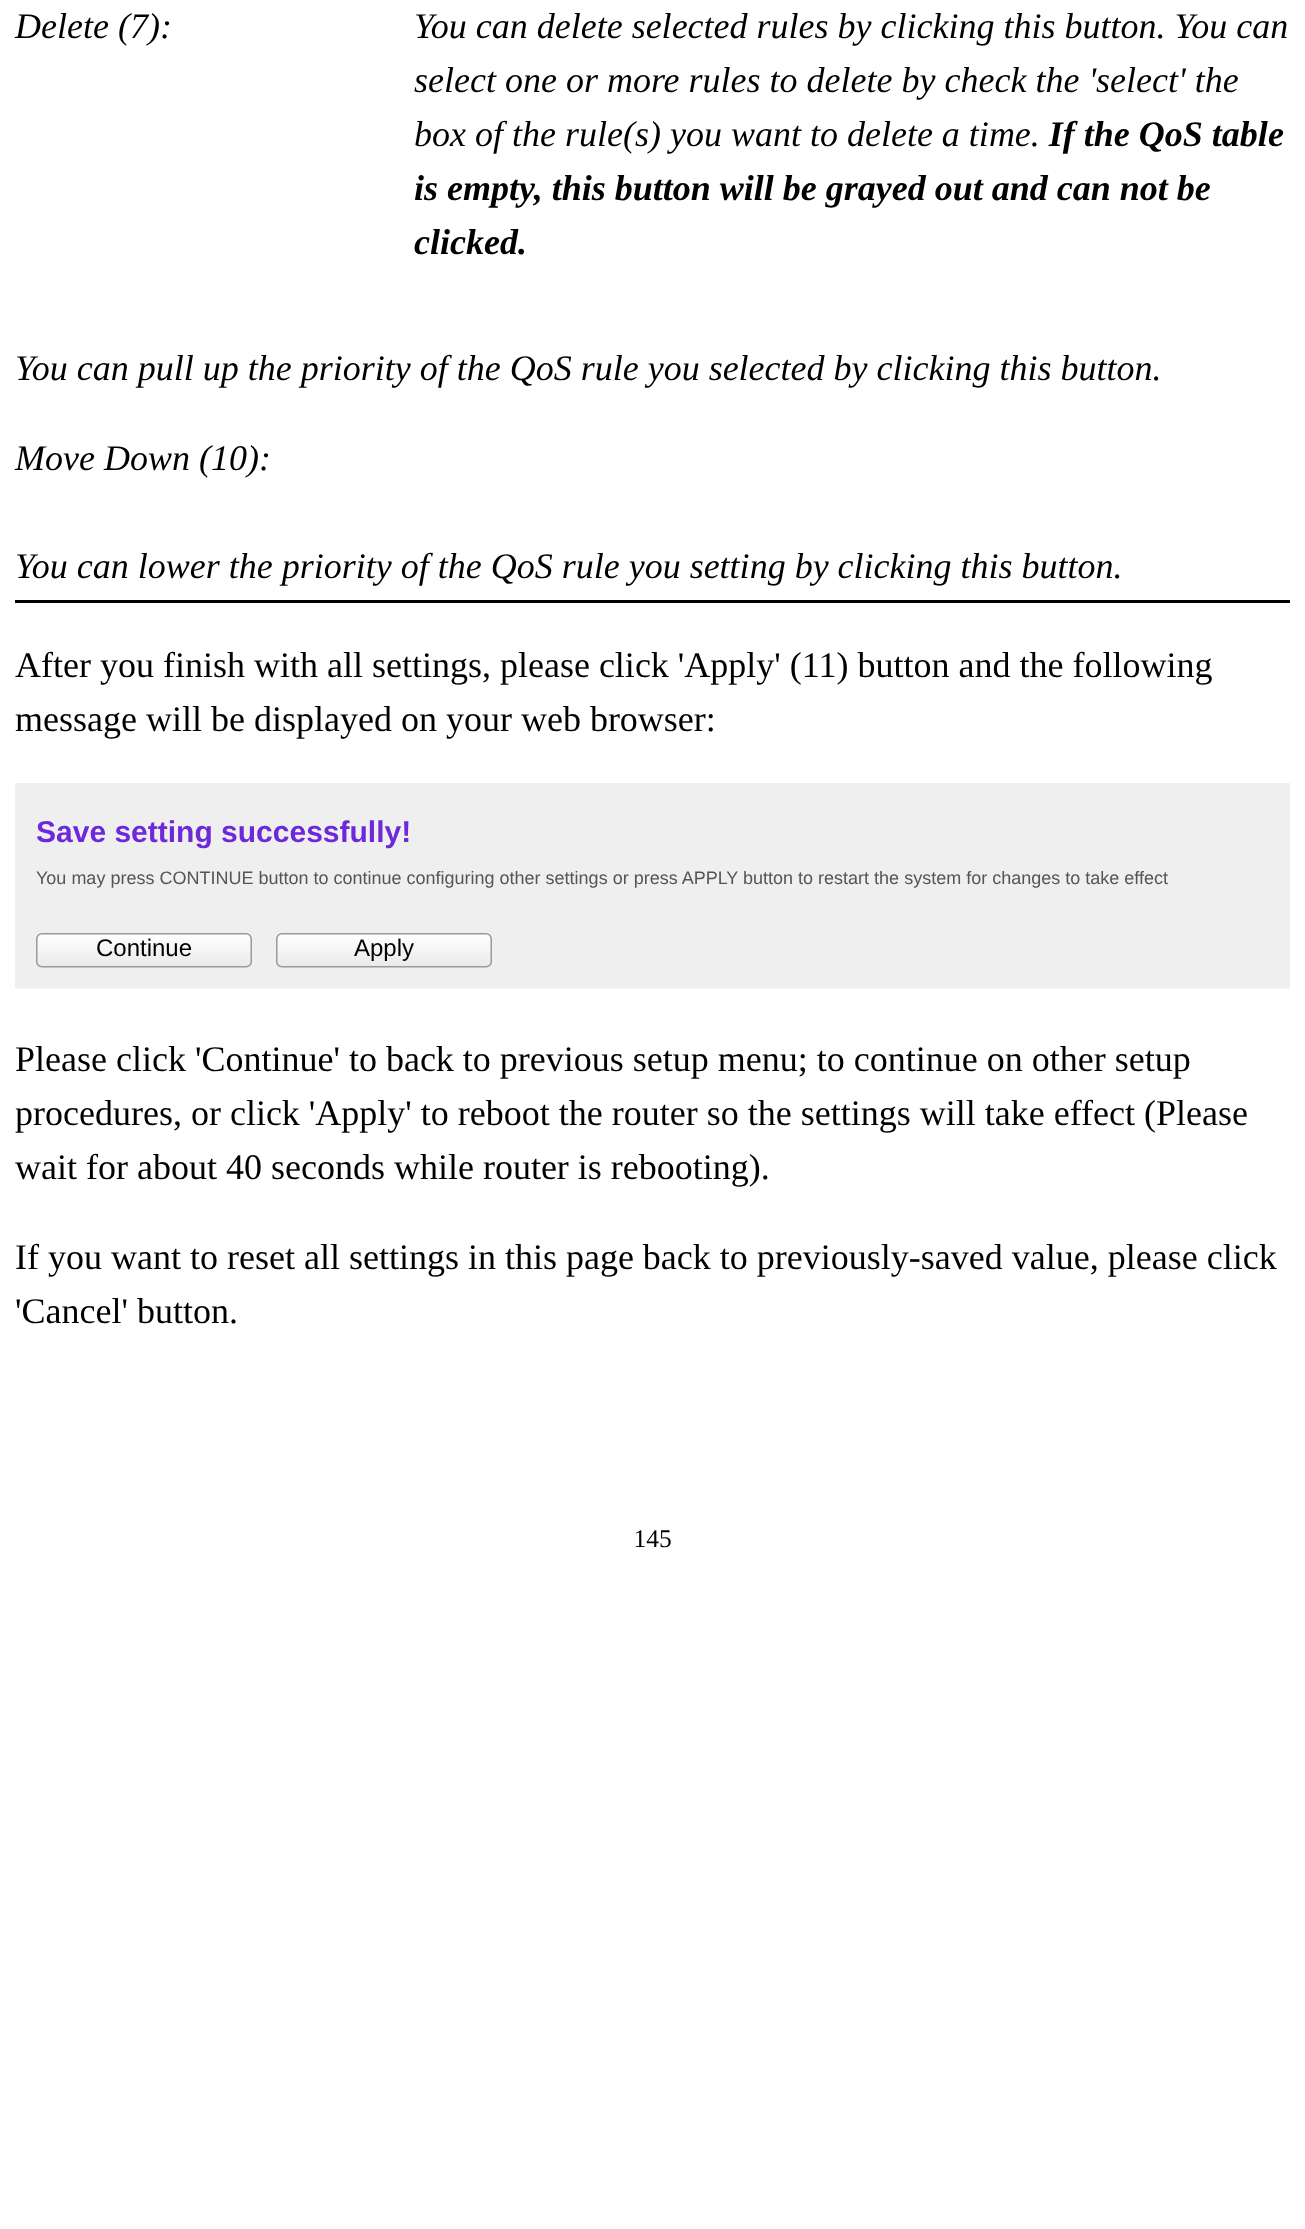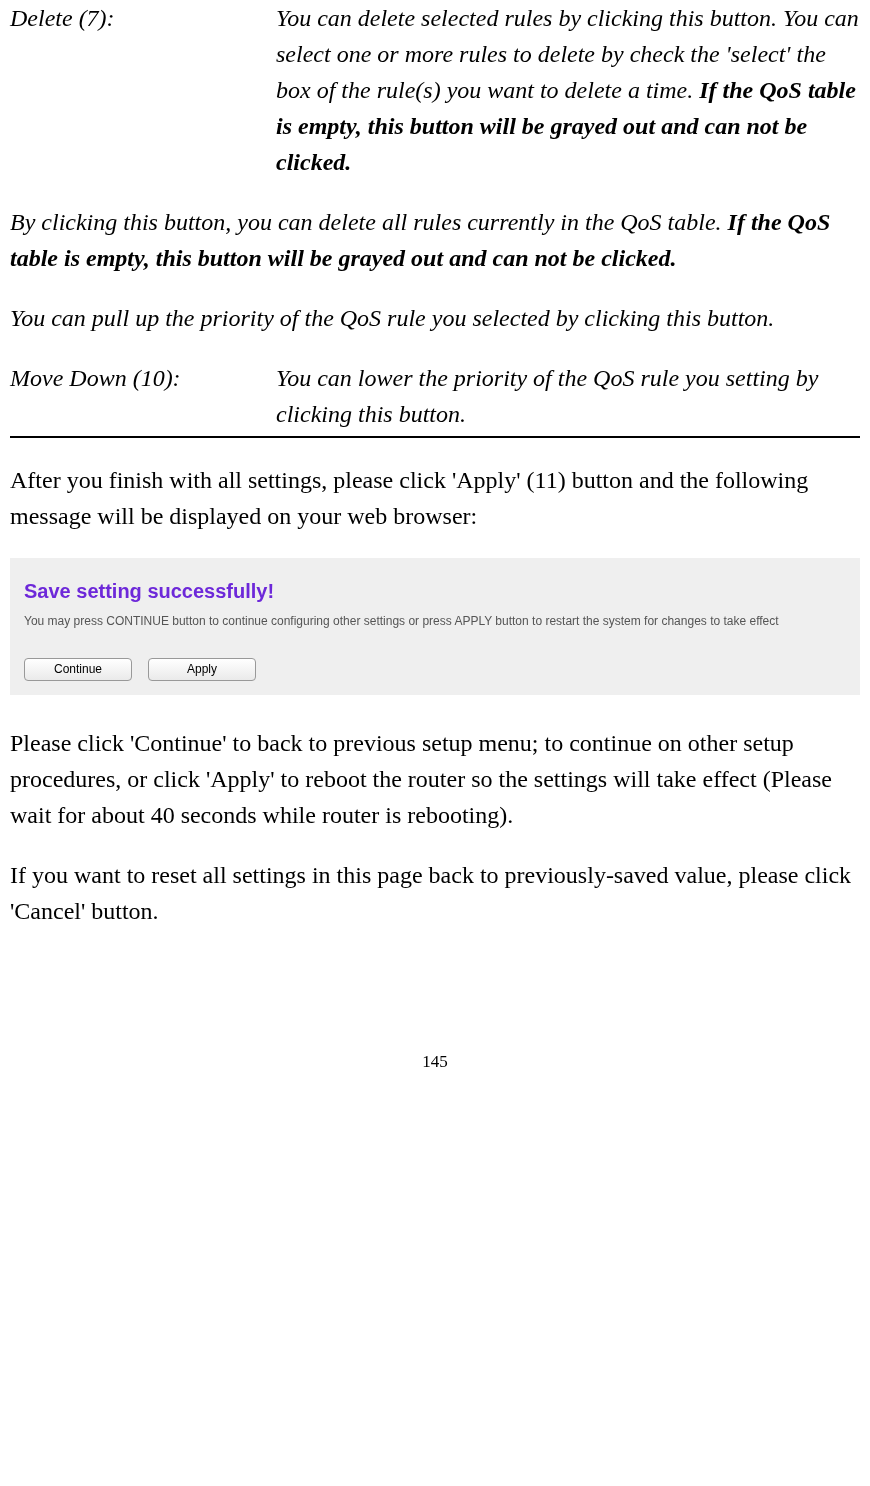--- a/index.html
+++ b/index.html
@@ -61,26 +61,26 @@
       color: #555;
       margin-bottom: 28px;
       line-height: 1.3;
     }
     .button-row {
       display: flex;
       gap: 16px;
     }
     .dialog-button {
       font-family: Arial, sans-serif;
-      font-size: 12px;
+      font-size: 16px;
       color: #000;
       background: linear-gradient(to bottom, #fff, #eaeaea);
       border: 1px solid #999;
       border-radius: 4px;
-      width: 108px;
+      width: 144px;
       height: 23px;
       display: flex;
       align-items: center;
       justify-content: center;
       cursor: pointer;
     }
     .page-number {
       text-align: center;
       font-size: 17px;
       margin-top: 120px;
@@ -92,32 +92,29 @@
 
 <div>
   <div class="definition-row">
     <div class="definition-term">Delete (7):</div>
     <div class="definition-desc">
       <span>You can delete selected rules by clicking this button. You can select one or more rules to delete by check the 'select' the box of the rule(s) you want to delete a time. </span><span class="bold-italic">If the QoS table is empty, this button will be grayed out and can not be clicked.</span>
     </div>
   </div>
 
   <div class="definition-row">
-    <div class="definition-desc">
-      <span>By clicking this button, you can delete all rules currently in the QoS table. </span><span class="bold-italic">If the QoS table is empty, this button will be grayed out and can not be clicked.</span>
-    </div>
   </div>
 
   <div class="definition-row">
     <div class="definition-desc">
       <span>You can pull up the priority of the QoS rule you selected by clicking this button.</span>
     </div>
   </div>
 
-  <div class="definition-row" style="margin-bottom:4px;">
+  <div class="definition-row" style="margin-bottom:4px;flex-direction:column;">
     <div class="definition-term">Move Down (10):</div>
     <div class="definition-desc">
       <span>You can lower the priority of the QoS rule you setting by clicking this button.</span>
     </div>
   </div>
 </div>
 
 <hr class="divider">
 
 <p class="paragraph">After you finish with all settings, please click 'Apply' (11) button and the following message will be displayed on your web browser:</p>

